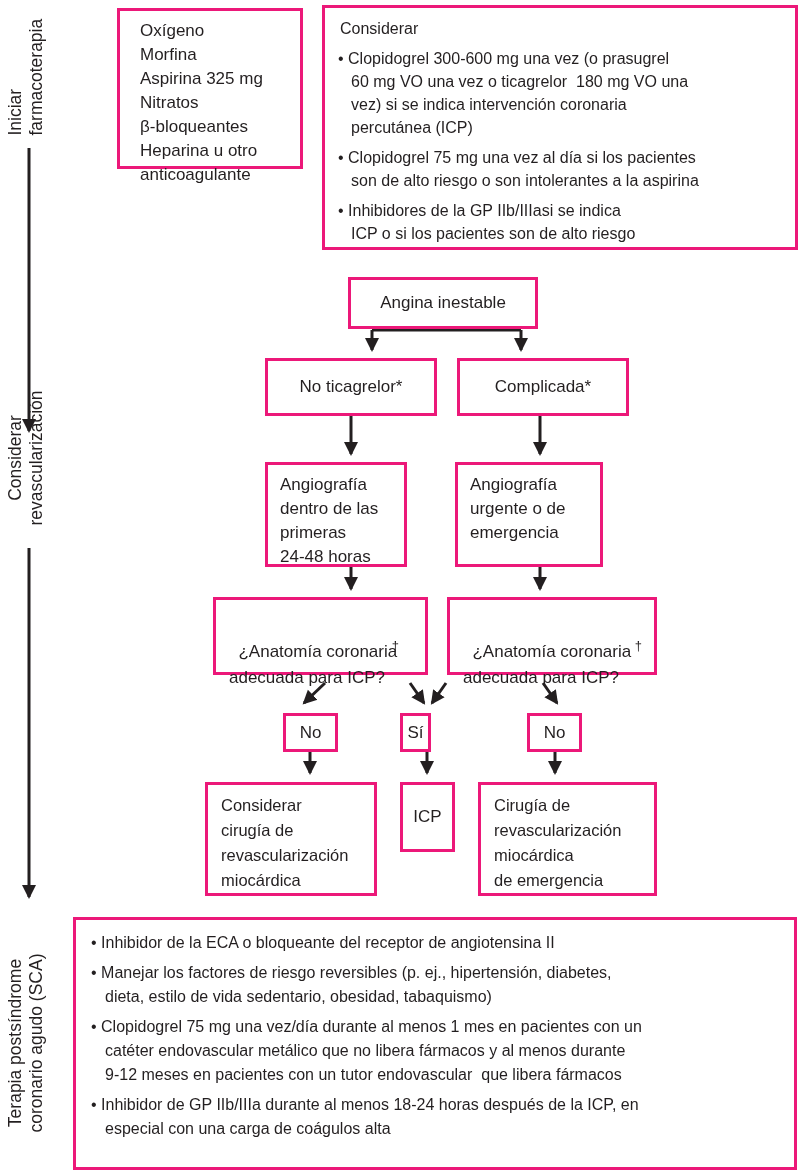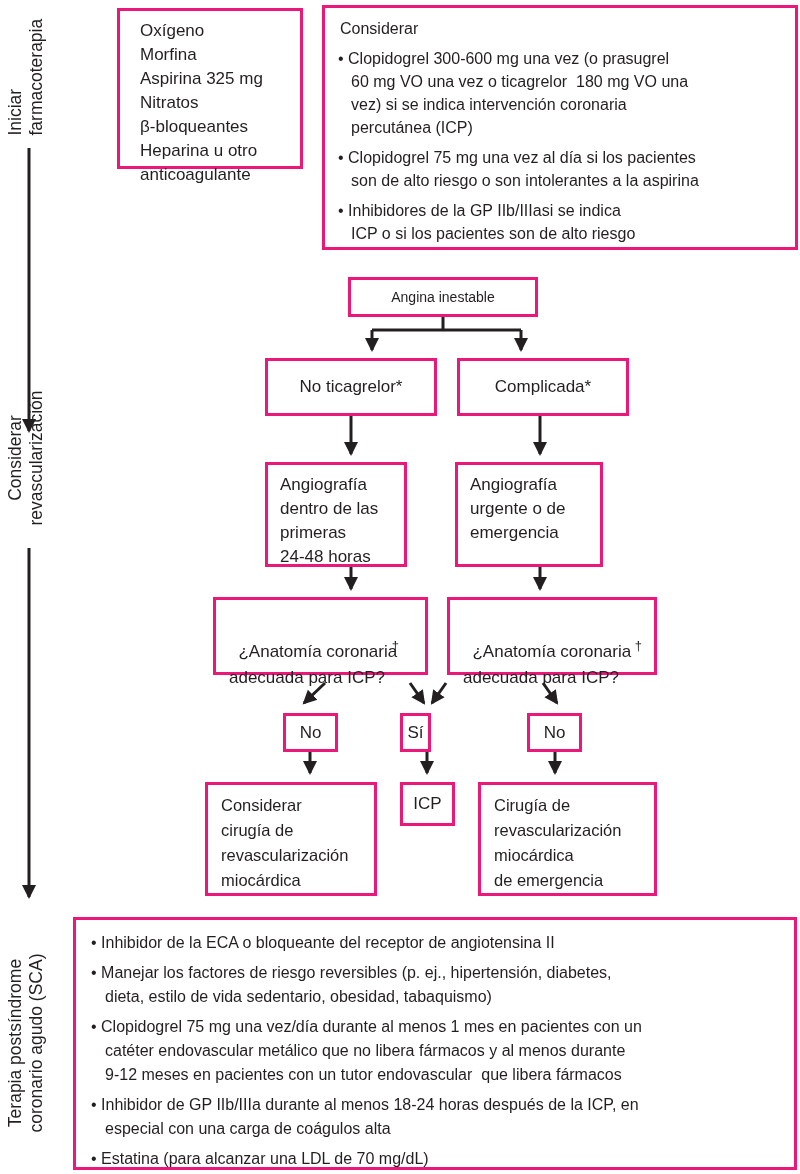--- a/index.html
+++ b/index.html
@@ -23,35 +23,35 @@
   }
   #side1 { left:-36px; top:51px;  width:125px; height:44px; text-align:left; }
   #side2 { left:-43px; top:436px; width:139px; height:44px; text-align:center; }
   #side3 { left:-73px; top:1021px;width:200px; height:44px; text-align:center; }
 
   #box-pharma   { left:117px; top:8px;   width:186px; height:161px; padding:8px 6px 0 20px; font-size:17px; line-height:24px; }
   #box-consider { left:322px; top:5px;   width:476px; height:245px; padding:9px 8px 0 13px; font-size:16px; line-height:23px; }
   #box-consider .box-title { padding-left:2px; }
   #box-consider .bullet { margin-top:7px; }
 
-  #box-root   { left:348px; top:277px; width:190px; height:40px; font-size:14px; }
+  #box-root   { left:348px; top:277px; width:190px; height:52px; font-size:17px; }
   #box-uncomp { left:265px; top:358px; width:172px; height:58px; font-size:17px; }
   #box-comp   { left:457px; top:358px; width:172px; height:58px; font-size:17px; }
   #box-angio1 { left:265px; top:462px; width:142px; height:105px; padding:8px 4px 0 12px; font-size:17px; line-height:24px; }
   #box-angio2 { left:455px; top:462px; width:148px; height:105px; padding:8px 4px 0 12px; font-size:17px; line-height:24px; }
   #box-anat1  { left:213px; top:597px; width:215px; height:78px; padding:13px 4px 0 13px; font-size:17px; line-height:26px; }
   #box-anat2  { left:447px; top:597px; width:210px; height:78px; padding:13px 4px 0 13px; font-size:17px; line-height:26px; }
   .dagger { position:absolute; top:33px; font-size:13px; }
   #box-anat1 .dagger { right:26px; }
   #box-anat2 .dagger { right:12px; }
   #box-no1  { left:283px; top:713px; width:55px; height:39px; font-size:17px; }
   #box-yes  { left:400px; top:713px; width:31px; height:39px; font-size:17px; }
   #box-no2  { left:527px; top:713px; width:55px; height:39px; font-size:17px; }
   #box-cabg { left:205px; top:782px; width:172px; height:114px; padding:8px 2px 0 13px; font-size:16.5px; line-height:25px; }
-  #box-icp  { left:400px; top:782px; width:55px; height:44px; font-size:17px; }
+  #box-icp  { left:400px; top:782px; width:55px; height:70px; font-size:17px; }
   #box-ecabg{ left:478px; top:782px; width:179px; height:114px; padding:8px 2px 0 13px; font-size:16.5px; line-height:25px; }
 
   #box-post { left:73px; top:917px; width:724px; height:253px; padding:11px 8px 0 15px; font-size:16px; line-height:24px; }
   #box-post .bullet { margin-top:6px; padding-left:14px; text-indent:-14px; }
   #box-post .bullet:first-child { margin-top:0; }
 </style>
 </head>
 <body style="background: rgb(255, 255, 255);">
 
 <svg class="connectors" viewBox="0 0 800 1174" xmlns="http://www.w3.org/2000/svg">
@@ -152,14 +152,13 @@
 
 <div class="pbox" id="box-post">
   <div class="bullet">• Inhibidor de la ECA o bloqueante del receptor de angiotensina II</div>
   <div class="bullet">• Manejar los factores de riesgo reversibles (p. ej., hipertensión, diabetes,
 dieta, estilo de vida sedentario, obesidad, tabaquismo)</div>
   <div class="bullet">• Clopidogrel 75 mg una vez/día durante al menos 1 mes en pacientes con un
 catéter endovascular metálico que no libera fármacos y al menos durante
 9-12 meses en pacientes con un tutor endovascular  que libera fármacos</div>
   <div class="bullet">• Inhibidor de GP IIb/IIIa durante al menos 18-24 horas después de la ICP, en
 especial con una carga de coágulos alta</div>
-  <div class="bullet">• Estatina (para alcanzar una LDL de 70 mg/dL)</div>
 </div>
 
 </body></html>

